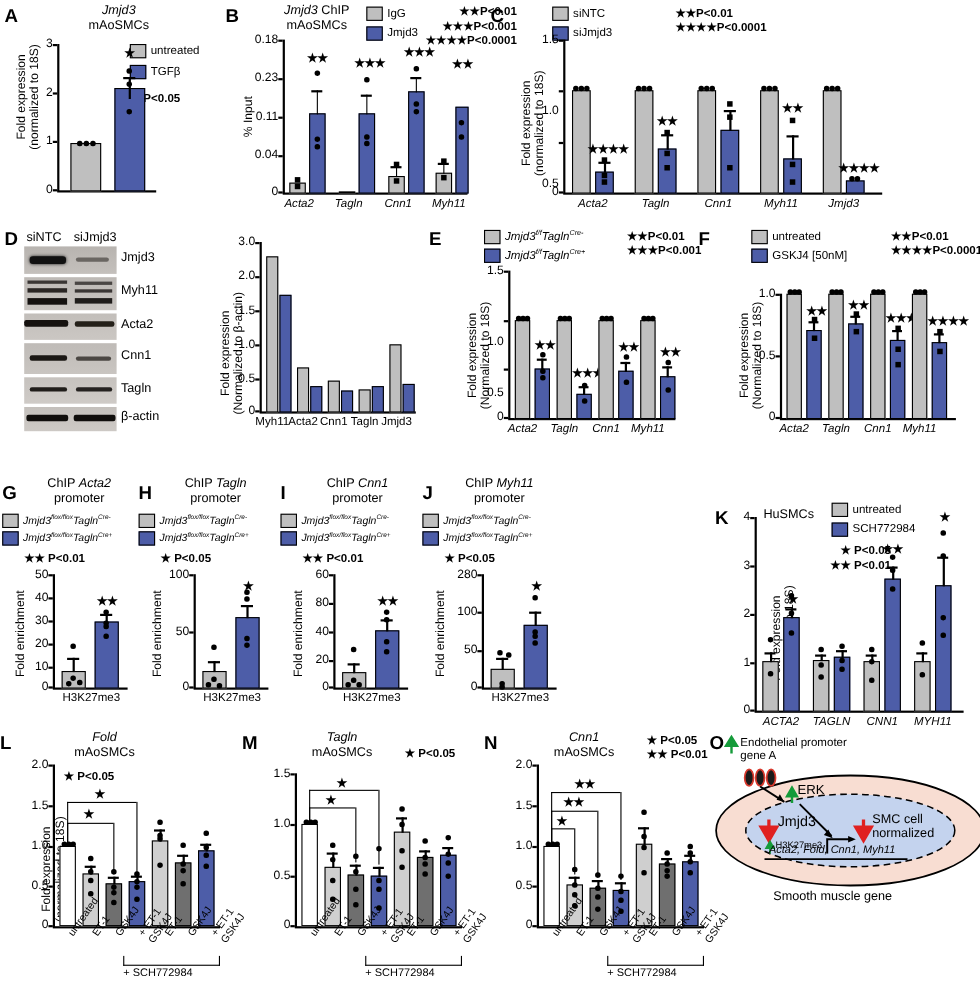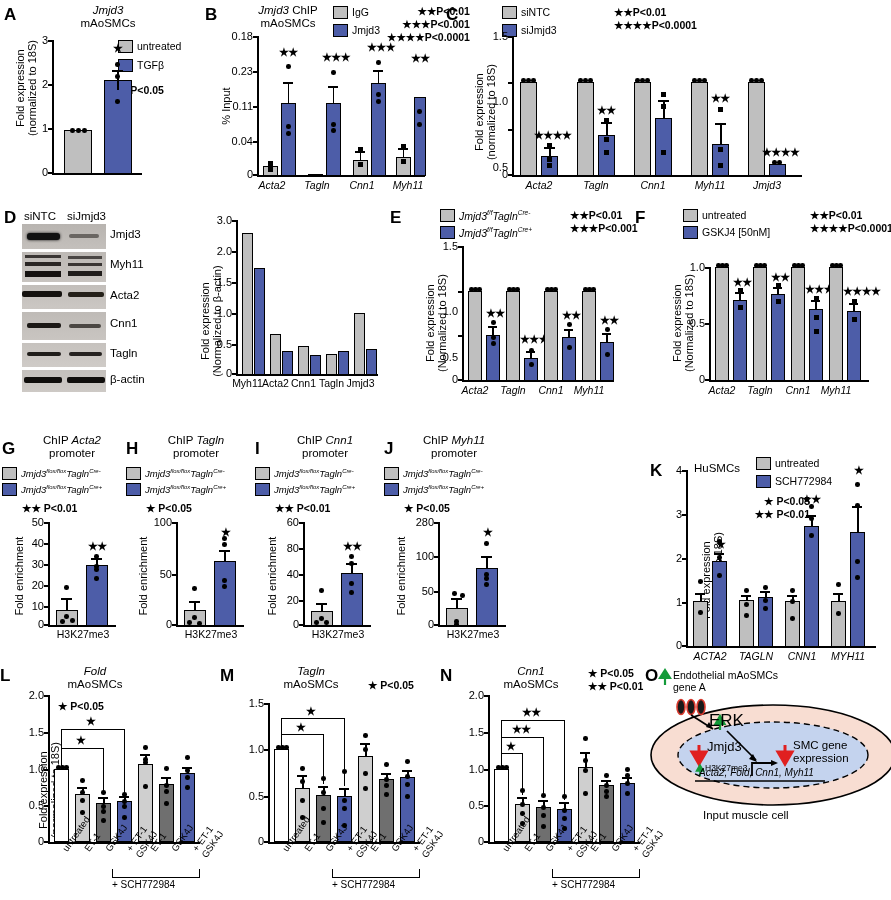--- a/index.html
+++ b/index.html
@@ -1098,25 +1098,25 @@
 
     <path d="M82 68 L111 97" stroke="#000" stroke-width="1.7" fill="none"></path>
     <path d="M112 99 L104 96 L108 91 Z" fill="#000"></path>
 
     <path d="M107 113 L107 100 L130 100" stroke="#000" stroke-width="1.8" fill="none"></path>
     <path d="M133 100 L126 97 L126 103 Z" fill="#000"></path>
 
     <line x1="50" y1="118" x2="180" y2="118" stroke="#000" stroke-width="1.6"></line>
   </svg>
   <div style="position:absolute;left:28px;top:6px;font-size:10.5px;line-height:1.15;">
-    <span>Endothelial mAoSMCs</span><br>
+    <span>Endothelial promoter</span><br>
     <span>gene A</span>
   </div>
-  <div style="position:absolute;left:64px;top:48px;font-size:17px;text-align:right;">ERK</div>
+  <div style="position:absolute;left:80px;top:48px;font-size:12px;text-align:right;">ERK</div>
   <div style="position:absolute;left:62px;top:76px;font-size:13px;">Jmjd3</div>
   <div style="position:absolute;left:60px;top:100px;font-size:8.5px;">H3K27me3</div>
   <div style="position:absolute;left:148px;top:76px;font-size:11.5px;line-height:1.15;">
-    <span>SMC gene</span><br>
-    <span>expression</span>
+    <span>SMC cell</span><br>
+    <span>normalized</span>
   </div>
   <div class="it" style="position:absolute;left:54px;top:104px;font-size:10px;">Acta2, Fold, Cnn1, Myh11</div>
-  <div style="position:absolute;left:58px;top:146px;font-size:11.5px;">Input muscle cell</div>
+  <div style="position:absolute;left:58px;top:146px;font-size:11.5px;">Smooth muscle gene</div>
 </div>
 
 </body></html>

